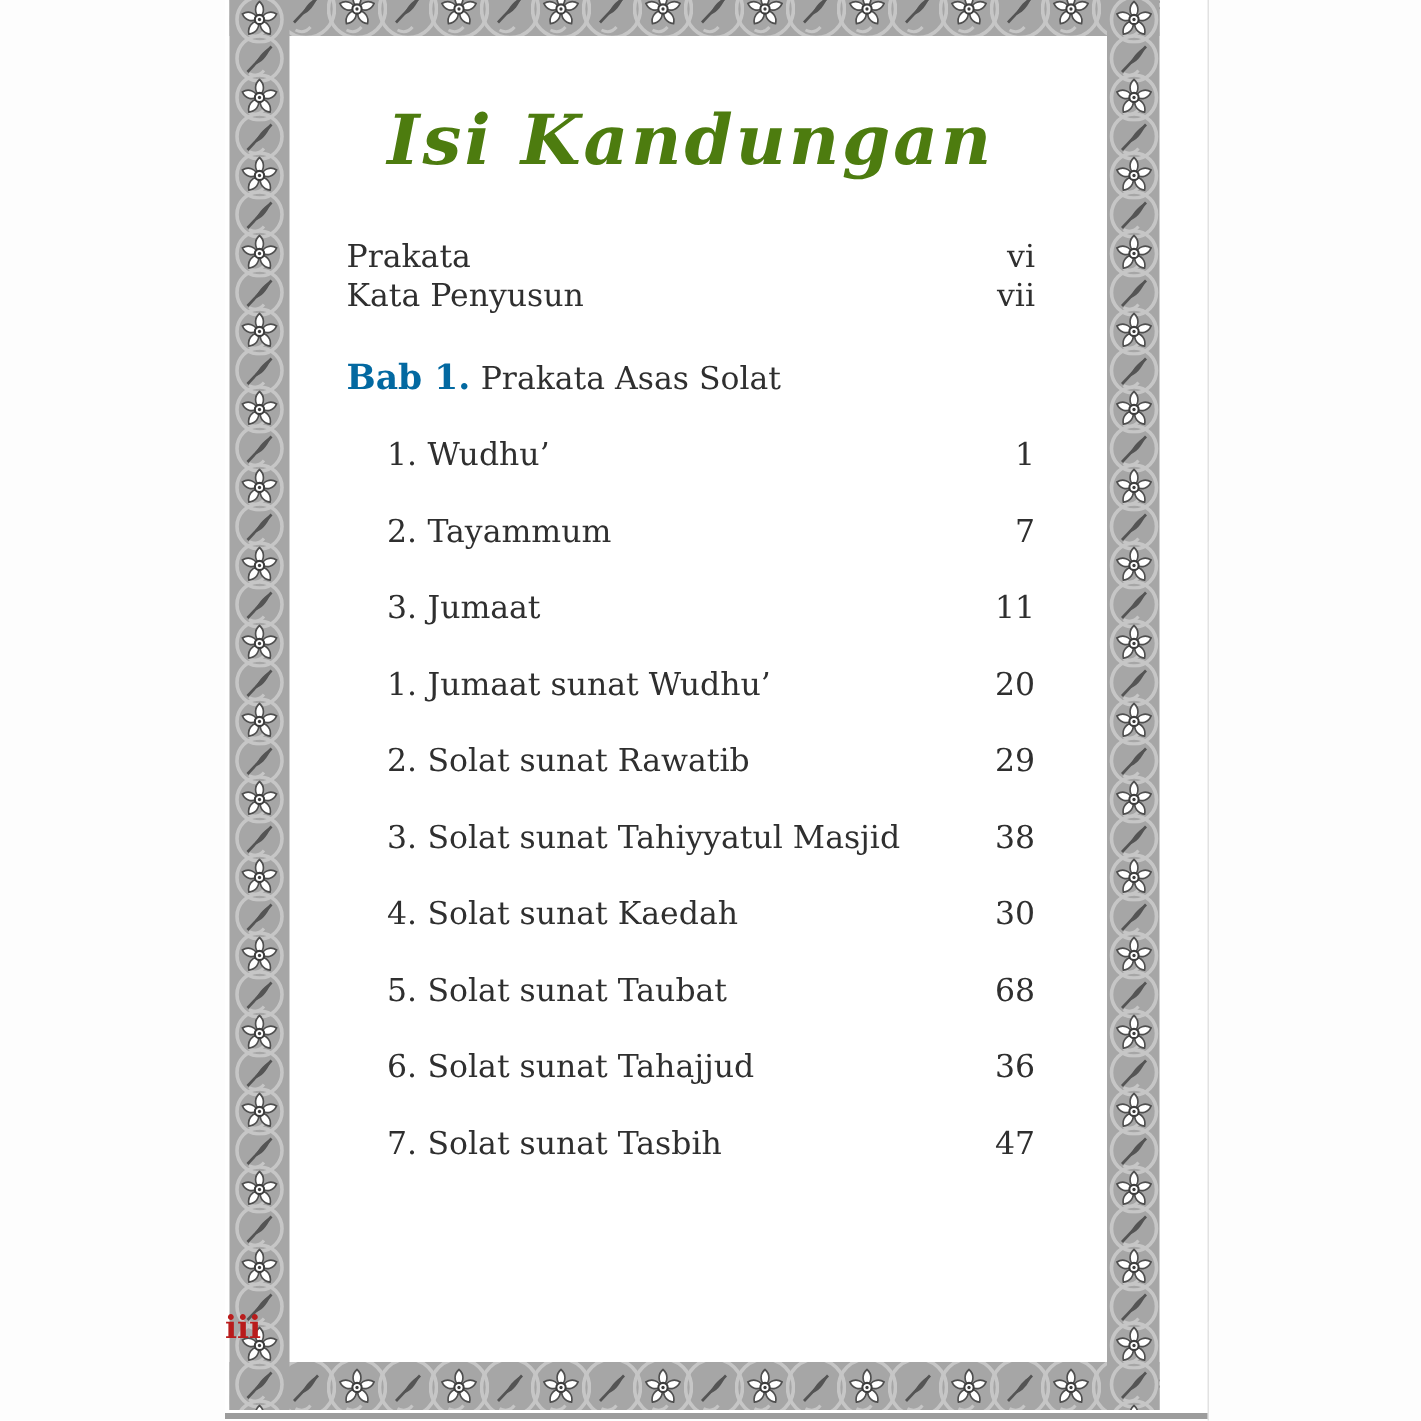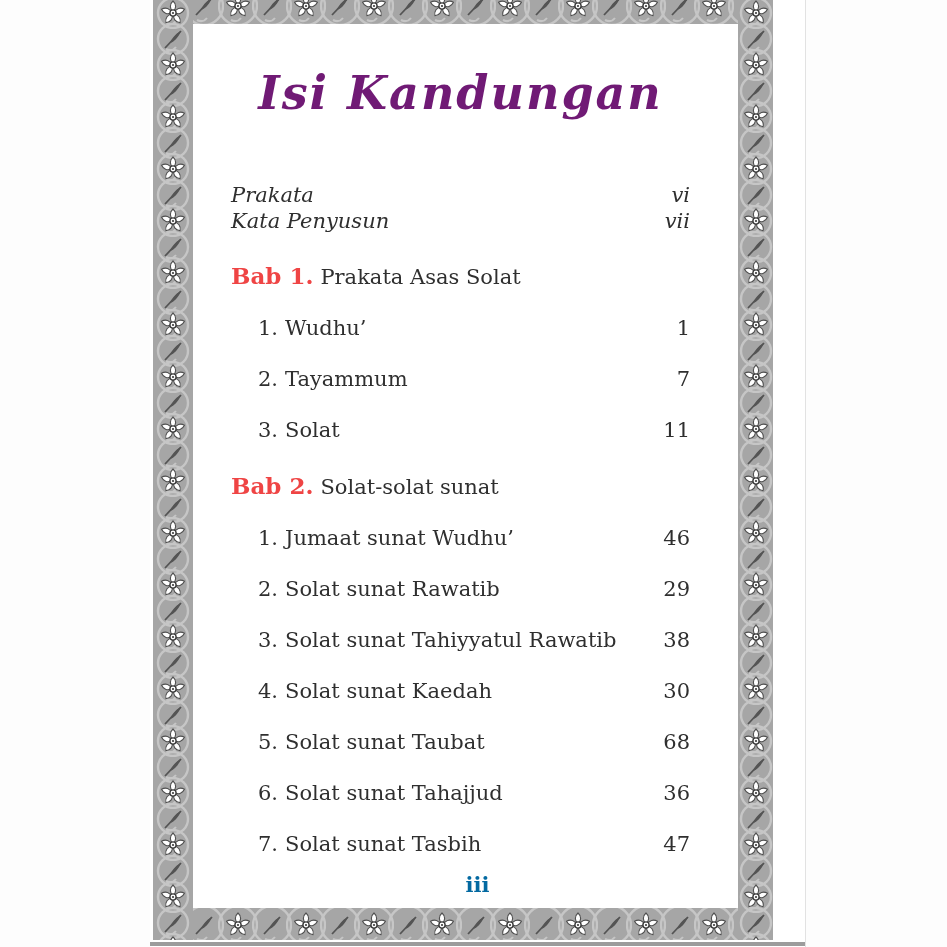--- a/index.html
+++ b/index.html
@@ -54,60 +54,59 @@
     padding: 0 48px 0 38px;
     color: #2f2f2f;
   }
   .doc-title {
     margin: 40px 0 0 0;
     text-align: center;
     font-size: 46px;
     line-height: 58px;
     font-style: italic;
     font-weight: 700;
-    color: #701a75;
+    color: #4d7c0f;
     letter-spacing: 2px;
   }
-  .front-matter { margin-top: 60px; font-style: italic; }
+  .front-matter { margin-top: 36px; }
   .fm-row {
     display: flex;
     justify-content: space-between;
     font-size: 21px;
     line-height: 26px;
   }
   .chapter-heading {
     margin-top: 28px;
     font-size: 21px;
     line-height: 27px;
   }
   .chapter-heading .heading-prefix {
     font-weight: 700;
     font-size: 23px;
-    color: #ef4444;
+    color: #0369a1;
     margin-right: 7px;
   }
   .item-row {
     margin-top: 24px;
     padding-left: 27px;
     display: flex;
     justify-content: space-between;
     font-size: 21px;
     line-height: 27px;
   }
   .item-left { display: flex; }
   .item-num { width: 27px; flex: 0 0 auto; }
   .page-num { text-align: center; }
   .folio {
     position: absolute;
     left: 0; right: 0;
     bottom: 50px;
-    text-align: center;
     font-size: 21px;
     font-weight: 700;
-    color: #0369a1;
+    color: #b91c1c;
   }
 </style>
 </head>
 <body>
 
 <div class="photo-page">
 
   <div class="band band-top" id="band-top">
       <div class="tile tile-h">
         <svg width="40" height="44" viewBox="0 0 40 44">
@@ -2132,43 +2131,42 @@
         <div class="item-row">
           <span class="item-left">
             <span class="item-num">2.</span>
             <span class="item-label">Tayammum</span>
           </span>
           <span class="page-num">7</span>
         </div>
         <div class="item-row">
           <span class="item-left">
             <span class="item-num">3.</span>
-            <span class="item-label">Solat</span>
+            <span class="item-label">Jumaat</span>
           </span>
           <span class="page-num">11</span>
         </div>
-        <div class="chapter-heading"><span class="heading-prefix">Bab 2.</span><span class="heading-title">Solat-solat sunat</span></div>
         <div class="item-row">
           <span class="item-left">
             <span class="item-num">1.</span>
             <span class="item-label">Jumaat sunat Wudhu’</span>
           </span>
-          <span class="page-num">46</span>
+          <span class="page-num">20</span>
         </div>
         <div class="item-row">
           <span class="item-left">
             <span class="item-num">2.</span>
             <span class="item-label">Solat sunat Rawatib</span>
           </span>
           <span class="page-num">29</span>
         </div>
         <div class="item-row">
           <span class="item-left">
             <span class="item-num">3.</span>
-            <span class="item-label">Solat sunat Tahiyyatul Rawatib</span>
+            <span class="item-label">Solat sunat Tahiyyatul Masjid</span>
           </span>
           <span class="page-num">38</span>
         </div>
         <div class="item-row">
           <span class="item-left">
             <span class="item-num">4.</span>
             <span class="item-label">Solat sunat Kaedah</span>
           </span>
           <span class="page-num">30</span>
         </div>

